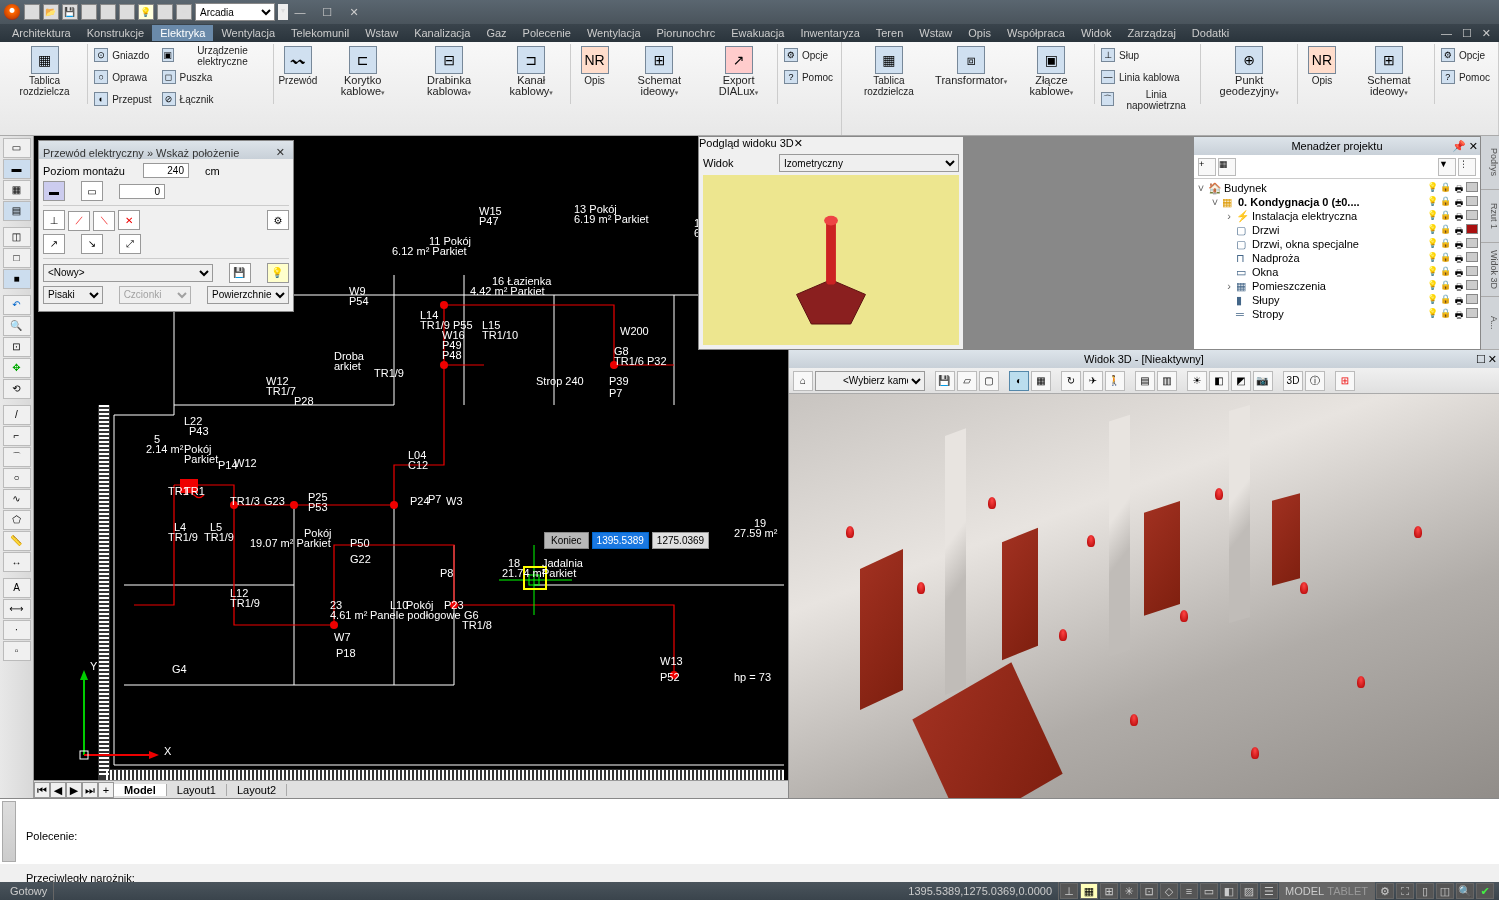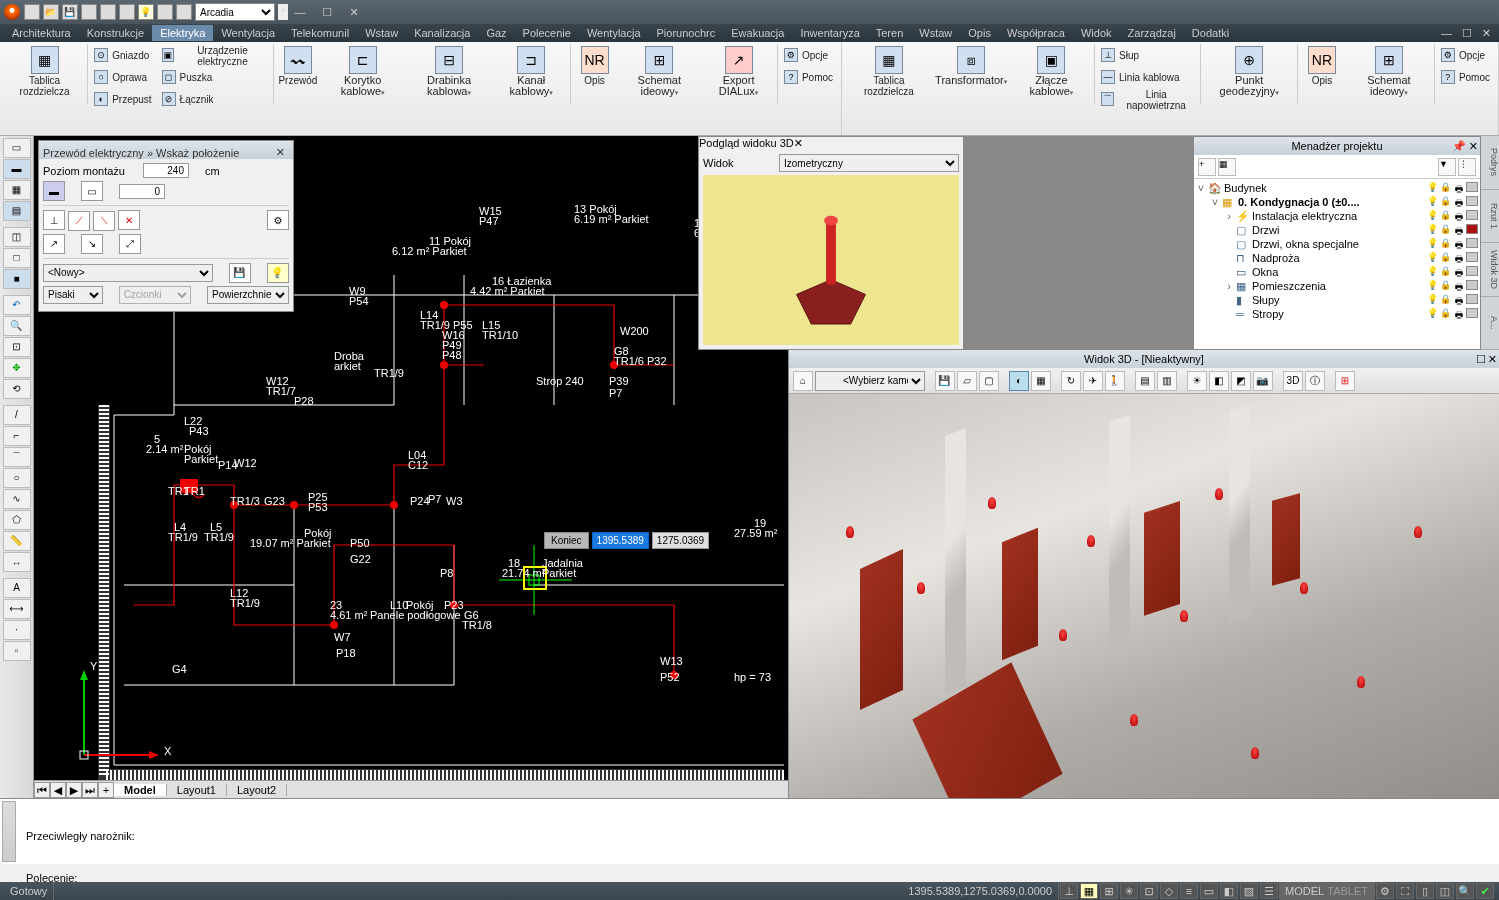--- a/index.html
+++ b/index.html
@@ -719,22 +719,22 @@
       <div class="dot3d" style="left:80%;top:60%"></div>
       <div class="dot3d" style="left:88%;top:28%"></div>
       <div class="dot3d" style="left:48%;top:68%"></div>
       <div class="dot3d" style="left:65%;top:75%"></div>
     </div>
   </div>
 
   <div class="cmdline">
     <div class="chandle"></div>
     <div class="ctext">
+      <div>Polecenie:</div>
       <div>Przeciwległy narożnik:</div>
-      <div>Polecenie:</div>
       
       
       
     </div>
   </div>
 
 </div>
 
 <div class="statusbar">
   <div class="sseg">Gotowy</div>

